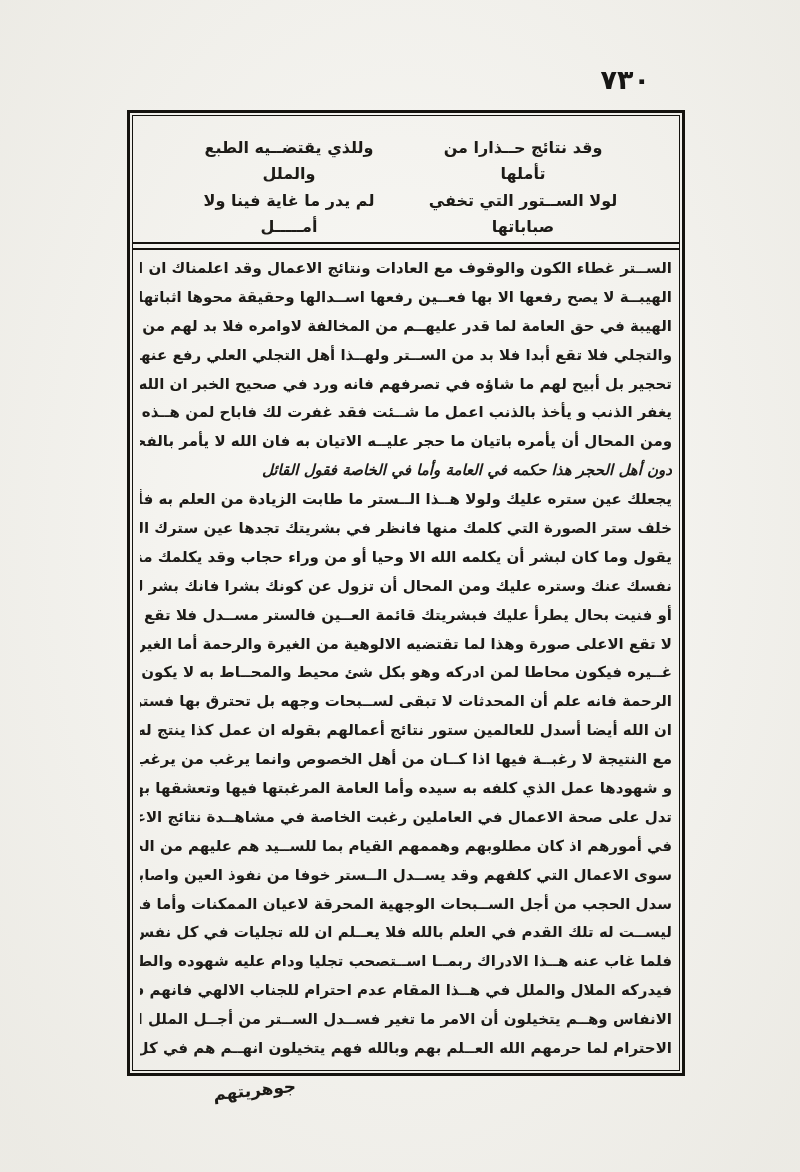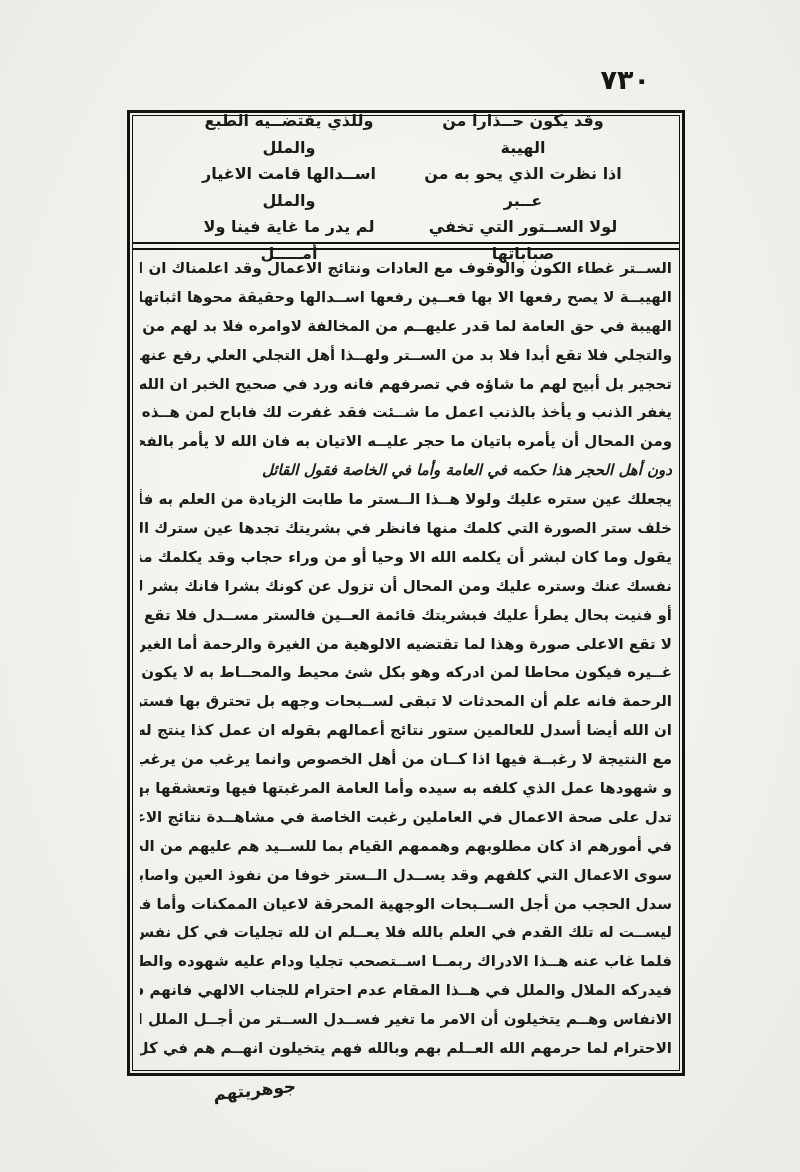--- a/index.html
+++ b/index.html
@@ -82,30 +82,28 @@
 
 <div class="page-number">٧٣٠</div>
 
 <div class="frame">
   <div class="frame-inner">
 
     <div class="hdr">
       <div class="gutter gl"></div>
       <div class="verse-col" id="verse-left">
           <div class="vline">وللذي يقتضــيه الطبع والملل</div>
-          <div class="vline">اســدالها قامت الاغيار والملل</div>
           <div class="vline">لم يدر ما غاية فينا ولا أمـــــل</div>
         </div>
       <div class="hdr-divider">
         <div class="rule"></div>
         <div class="rule"></div>
       </div>
       <div class="verse-col" id="verse-right">
-          <div class="vline">وقد يكون حــذارا من الهيبة</div>
-          <div class="vline">اذا نظرت الذي يحو به من عــبر</div>
+          <div class="vline">وقد نتائج حــذارا من تأملها</div>
           <div class="vline">لولا الســتور التي تخفي صباباتها</div>
         </div>
       <div class="gutter gr"></div>
     </div>
 
     <div class="hdr-sep"></div>
 
     <div class="bodytxt" id="body-text">
         <div class="bline al-justify">الســتر غطاء الكون والوقوف مع العادات ونتائج الاعمال وقد اعلمناك ان الاســباب حجب</div>
         <div class="bline al-justify">الهيبــة لا يصح رفعها الا بها فعــين رفعها اســدالها وحقيقة محوها اثباتها او الســتر رحمة عامة</div>

